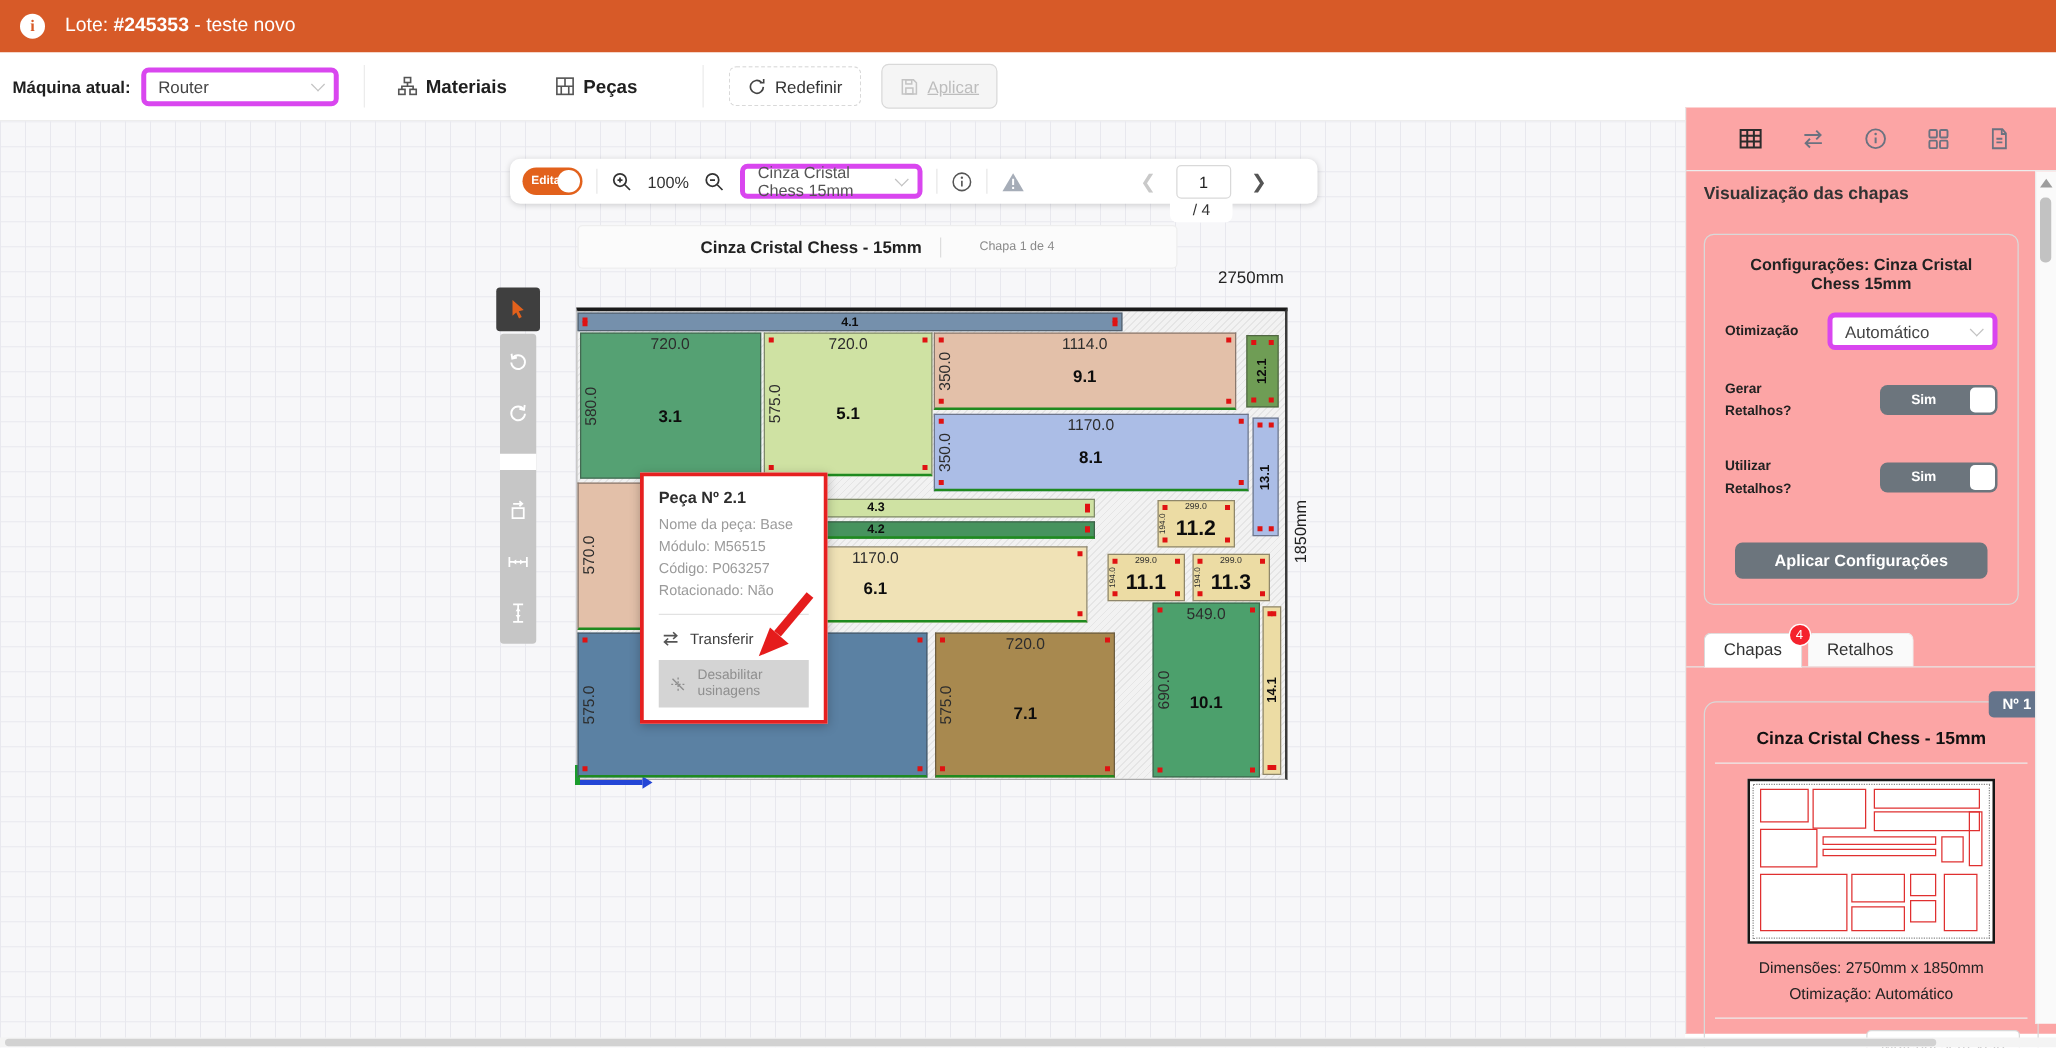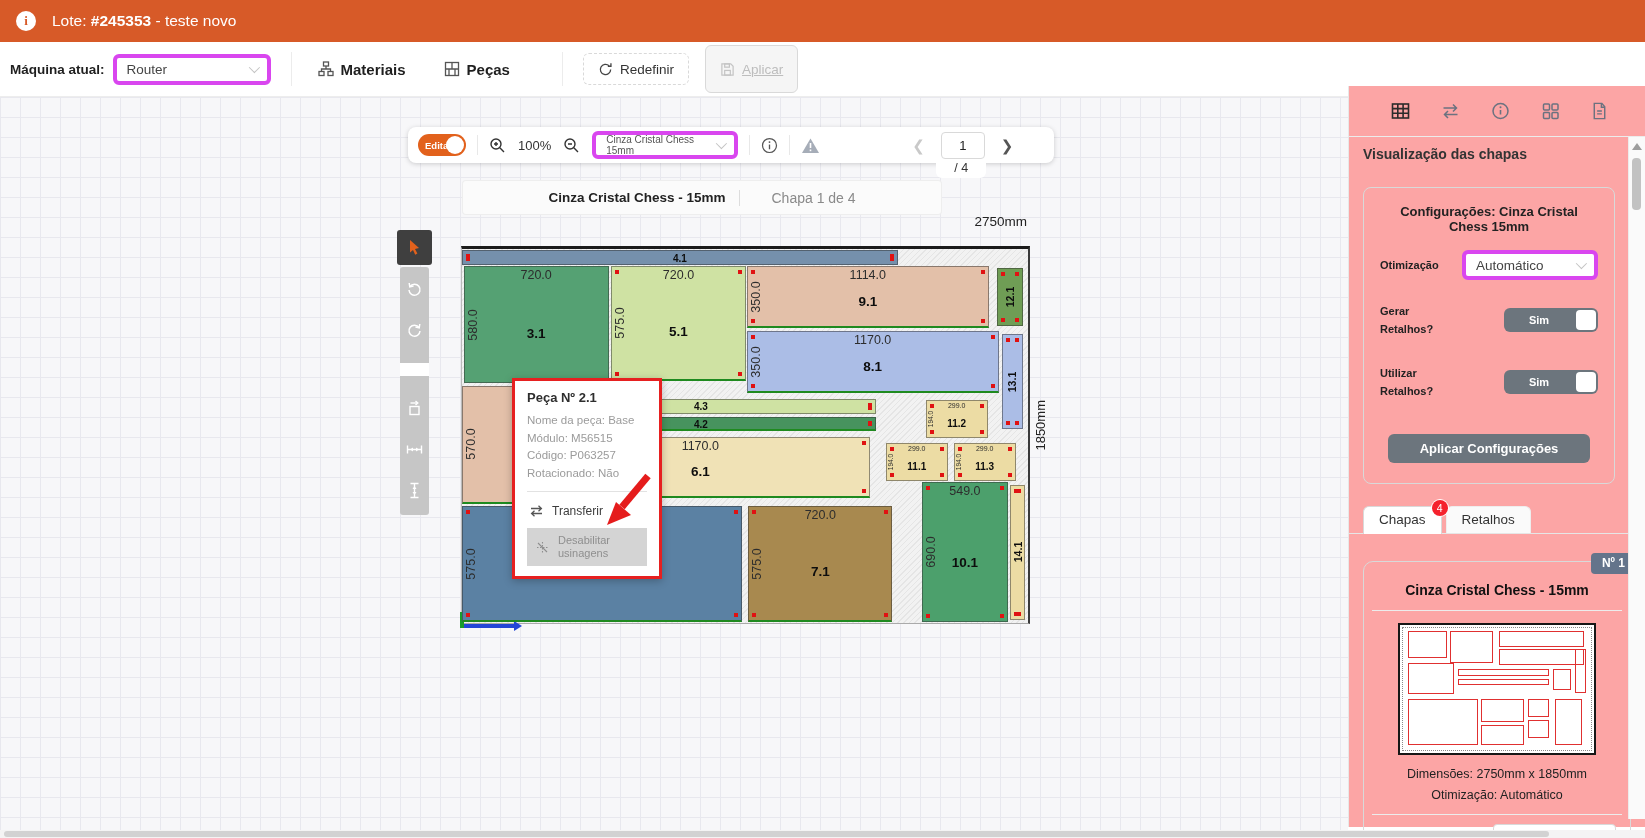--- a/index.html
+++ b/index.html
@@ -22,55 +22,55 @@
   .select{display:flex;align-items:center;justify-content:space-between;border:4px solid #d946ef;
           border-radius:6px;background:#fff;padding:0 10px;box-sizing:border-box;}
   .select .chev{width:7px;height:7px;border-right:1.5px solid #c3c3c3;border-bottom:1.5px solid #c3c3c3;
                 transform:rotate(45deg) translateY(-2px);flex:0 0 auto;}
   .machine-select{width:158px;height:31px;font-size:13.5px;color:#444;}
   .vdiv{width:1px;height:34px;background:#ececec;margin:0 20px;flex:0 0 auto;}
   .txt-btn{display:flex;align-items:center;gap:7px;background:none;border:none;font-family:inherit;
            font-size:15px;font-weight:600;color:#1f1f1f;margin-right:26px;cursor:pointer;}
   .dash-btn{display:flex;align-items:center;gap:7px;height:32px;border:1px dashed #d9d9d9;border-radius:6px;
             background:#fff;font-family:inherit;font-size:13.5px;color:#333;padding:0 14px;margin-right:16px;cursor:pointer;}
-  .disabled-btn{display:flex;align-items:center;gap:7px;height:48px;border:1px solid #d9d9d9;border-radius:6px;
+  .disabled-btn{display:flex;align-items:center;gap:7px;height:36px;border:1px solid #d9d9d9;border-radius:6px;
             background:#f5f5f5;font-family:inherit;font-size:13.5px;color:#bdbdbd;padding:16px 14px;cursor:not-allowed;text-decoration:underline;}
 
   
   .canvas{position:absolute;left:0;top:97px;width:1348px;height:741px;overflow:hidden;
           background-color:#f7f7f9;
           background-image:linear-gradient(#e8e8ee 1px,transparent 1px),
                            linear-gradient(90deg,#e8e8ee 1px,transparent 1px);
           background-size:20px 20px;}
 
   
   .float-tb{position:absolute;left:408px;top:30px;width:646px;height:36px;background:#fff;border-radius:8px;
             box-shadow:0 1px 5px rgba(0,0,0,.18);display:flex;align-items:center;padding:0 10px;box-sizing:border-box;z-index:10;}
   .ftb-div{width:1px;height:20px;background:#e8e8e8;margin:0 11px;flex:0 0 auto;}
   .toggle-edit{position:relative;width:48px;height:22px;border-radius:11px;background:#e2611c;flex:0 0 auto;cursor:pointer;}
   .toggle-edit .t-lbl{position:absolute;left:7px;top:50%;transform:translateY(-50%);color:#fff;font-size:9.5px;font-weight:700;}
   .toggle-edit .t-knob{position:absolute;right:2px;top:2px;width:18px;height:18px;border-radius:50%;background:#fff;}
   .zoom-pct{font-size:13px;color:#333;margin:16px 12px;}
-  .material-select{width:146px;height:28px;font-size:10px;color:#555;margin-left:12px;}
+  .material-select{width:146px;height:28px;font-size:13px;color:#555;margin-left:12px;}
   .ftb-icon{display:flex;align-items:center;justify-content:center;background:none;border:none;padding:0;cursor:pointer;}
   .pag{display:flex;align-items:center;margin-left:88px;position:relative;}
   .pag .arrow{font-size:15px;line-height:1;background:none;border:none;font-family:inherit;cursor:pointer;padding:0 4px;}
   .pag .arrow.prev{color:#c9c9c9;}
   .pag .arrow.next{color:#555;}
   .page-input{width:38px;height:23px;border:1px solid #d9d9d9;border-radius:4px;text-align:center;
               font-size:13px;font-family:inherit;color:#222;margin:0 12px;}
   .page-total{position:absolute;left:28px;top:28px;width:50px;text-align:center;font-size:12.5px;color:#333;
               background:#fff;border-radius:0 0 6px 6px;padding:1px 0 3px;}
 
   
   .sheet-head{position:absolute;left:463px;top:84px;width:478px;height:33px;background:#fbfbfb;border-radius:3px;
               box-shadow:0 0 0 1px #eee;display:flex;align-items:center;justify-content:center;gap:14px;z-index:5;}
   .sh-title{font-size:13.5px;font-weight:700;color:#222;}
   .sh-div{width:1px;height:16px;background:#ddd;}
-  .sh-sub{font-size:14px;color:#8a8a8a;margin-left:17px;}
+  .sh-sub{font-size:10px;color:#8a8a8a;margin-left:17px;}
   .dim-top{position:absolute;left:461px;top:117px;width:566px;text-align:right;font-size:13.5px;color:#222;z-index:4;}
   .dim-right{position:absolute;left:1033px;top:303px;writing-mode:vertical-rl;transform:rotate(180deg);
              font-size:13px;color:#222;z-index:4;}
 
   
   .palette{position:absolute;left:397px;top:133px;width:35px;z-index:9;}
   .pal-cursor{width:35px;height:35px;background:#3f3f3f;border-radius:3px;display:flex;align-items:center;
               justify-content:center;border:none;cursor:pointer;}
   .pal-col{width:29px;margin:2px auto 0;background:#c6c6c6;border-radius:3px;display:flex;flex-direction:column;
            align-items:center;padding:14px 0 16px;gap:24px;}
@@ -86,21 +86,21 @@
   .piece.greenline{border-bottom:2px solid #1f8a1f;}
   .p-top{position:absolute;top:1px;left:0;right:0;text-align:center;font-size:12.5px;color:#2d2d2d;}
   .p-side{position:absolute;left:1px;top:50%;transform:translateY(-50%) rotate(180deg);writing-mode:vertical-rl;
           font-size:12.5px;color:#2d2d2d;}
   .p-center{position:absolute;top:50%;left:50%;transform:translate(-50%,-50%);font-weight:700;font-size:13.5px;color:#0d0d0d;}
   .piece.normal .p-center{top:57%;}
   .piece.strip .p-center{font-size:10px;top:50%;}
   .piece.vertical .p-center{writing-mode:vertical-rl;transform:translate(-50%,-50%) rotate(180deg);font-size:10.5px;}
   .piece.small .p-top{font-size:7px;}
   .piece.small .p-side{font-size:6.5px;left:0;}
-  .piece.small .p-center{font-size:10px;top:60%;}
+  .piece.small .p-center{font-size:17px;top:60%;}
   .dot{position:absolute;width:4px;height:4px;background:#e01212;}
   .dot.dl{top:3px;left:3px;}.dot.dr{top:3px;right:3px;}.dot.bl{bottom:3px;left:3px;}.dot.br{bottom:3px;right:3px;}
   .axis-x{position:absolute;left:0;bottom:-5px;width:52px;height:4px;background:#2446d6;}
   .axis-x:after{content:"";position:absolute;right:-8px;top:-3px;border-left:8px solid #2446d6;
                 border-top:5px solid transparent;border-bottom:5px solid transparent;}
   .axis-y{position:absolute;left:-2px;bottom:-5px;width:4px;height:16px;background:#1a9c2c;}
 
   
   .popup{position:absolute;left:512px;top:281px;width:150px;background:#fff;border:3px solid #e62020;
          box-shadow:0 2px 8px rgba(0,0,0,.25);z-index:30;padding:9px 12px 10px;box-sizing:border-box;}

